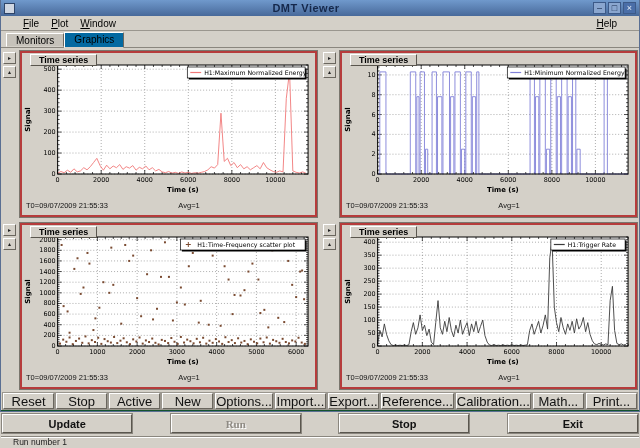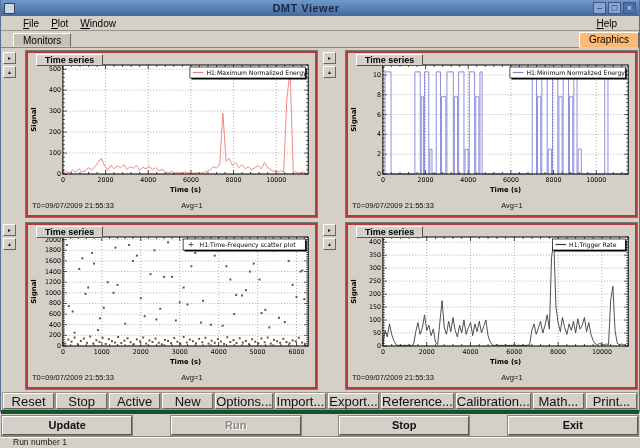--- a/index.html
+++ b/index.html
@@ -15,50 +15,50 @@
   .win-btns{display:flex;gap:2px;}
   .win-btn{width:13px;height:12px;background:#8aa6cf;border:1px solid #3d5a88;color:#15284b;
     font-size:9px;line-height:10px;text-align:center;cursor:pointer;}
   .win-btn.close{background:#4a6ea8;color:#e8eef8;}
   
   .menubar{height:15px;display:flex;align-items:center;padding:0 16px;font-size:10px;
     border-bottom:1px solid #9a968e;flex:0 0 auto;}
   .menu-item{padding:0 6px;cursor:pointer;}
   .menu-spacer{flex:1;}
   
-  .tabrow{height:17px;display:flex;align-items:flex-end;padding-left:12px;
-    border-bottom:1px solid #8a867e;flex:0 0 auto;justify-content:space-between;}
+  .tabrow{height:17px;display:flex;align-items:flex-end;padding-left:5px;
+    border-bottom:1px solid #8a867e;flex:0 0 auto;}
   .tab{font-size:10px;padding:1px 9px 1px 9px;cursor:pointer;
     border:1px solid;border-color:#ffffff #6a665e #d4d0c8 #ffffff;background:#c6c2ba;height:14px;}
-  .tab.active{background:#fdba74;height:16px;margin-bottom:-1px;border-bottom-color:#d4d0c8;font-weight:normal;}
+  .tab.active{background:#0369a1;height:16px;margin-bottom:-1px;border-bottom-color:#d4d0c8;font-weight:normal;}
   
   .plots{flex:0 0 auto;height:344px;display:grid;grid-template-columns:320px 320px;grid-template-rows:172px 172px;}
   .quad{display:flex;padding:3px 4px 3px 2px;}
   .side-btns{width:13px;display:flex;flex-direction:column;gap:2px;padding-top:1px;}
   .side-btn{width:13px;height:12px;font-size:6px;line-height:9px;padding:0;text-align:center;
     background:#d4d0c8;border:1px solid;border-color:#ffffff #6a665e #6a665e #ffffff;cursor:pointer;color:#222;}
-  .panel{flex:1;position:relative;margin-left:10px;background:#d4d0c8;
+  .panel{flex:1;position:relative;margin-left:4px;background:#d4d0c8;
     border:2px solid #b63c3c;outline:1px solid #7a766e;display:flex;flex-direction:column;padding-top:4px;}
   .panel-tab{position:absolute;top:1px;left:8px;z-index:2;font-size:9px;font-weight:bold;
     padding:0 8px;height:12px;line-height:11px;background:#d4d0c8;cursor:pointer;
     border:1px solid;border-color:#ffffff #5a564e #5a564e #ffffff;}
   svg.chart{width:100%;height:144px;display:block;}
   .panel-footer{height:12px;display:flex;font-size:7.5px;color:#111;align-items:flex-start;}
   .ft-t0{margin-left:4px;width:52%;}
   
   .toolbar{height:18px;display:flex;flex:0 0 auto;padding:1px 1px;}
   .tb-btn{flex:1;font-size:13px;background:#d4d0c8;cursor:pointer;color:#111;
     border:1px solid;border-color:#ffffff #6a665e #6a665e #ffffff;box-shadow:0 0 0 1px #9a968e;margin:0 1px;padding:0;}
   
   .actions{height:26px;display:grid;grid-template-columns:repeat(4,1fr);align-items:center;flex:0 0 auto;
-    border-top:4px solid #14532d;gap:36px;}
+    border-top:1px solid #14532d;gap:36px;}
   .ac-btn{width:130px;height:19px;justify-self:center;font-size:11px;font-weight:bold;color:#111;
     background:#d4d0c8;border:1px solid;border-color:#ffffff #5a564e #5a564e #ffffff;
     box-shadow:0 0 0 1px #8a867e;cursor:pointer;padding:0;}
-  .ac-btn:disabled,.ac-btn.disabled{color:#8f8b84;text-shadow:1px 1px 0 #ffffff;}
+  .ac-btn:disabled,.ac-btn.disabled{color:#8f8b84;text-shadow:1px 1px 0 #ffffff;font-family:Liberation Serif, serif;}
   
   .statusbar{flex:1;border-top:1px solid #8a867e;box-shadow:inset 0 1px 0 #ffffff;
     font-size:8.5px;display:flex;align-items:center;padding-left:12px;color:#222;}
   svg.chart text{font-family:"DejaVu Sans",sans-serif;}
 </style>
 </head>
 <body>
 
 <div class="app">
 

